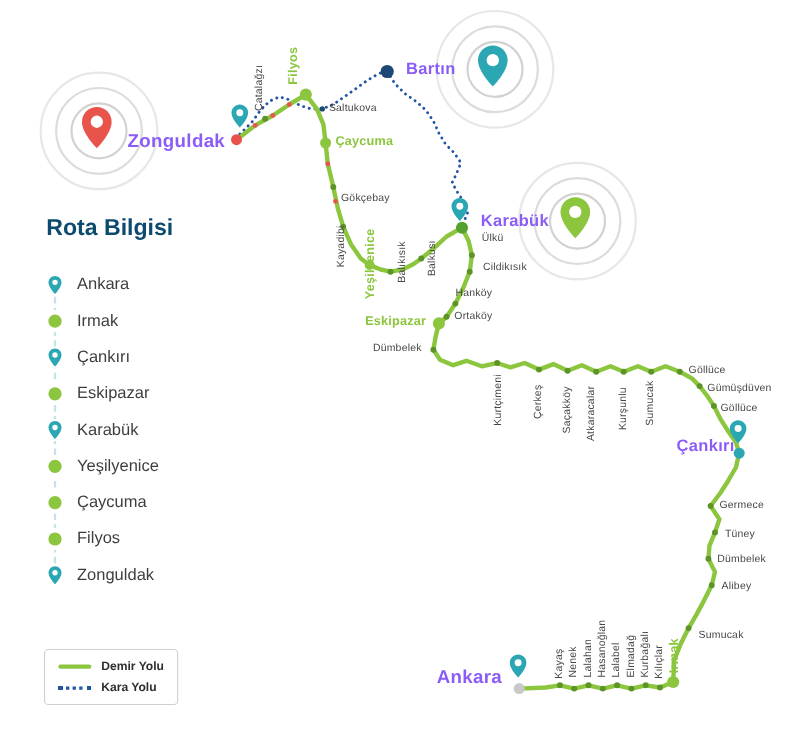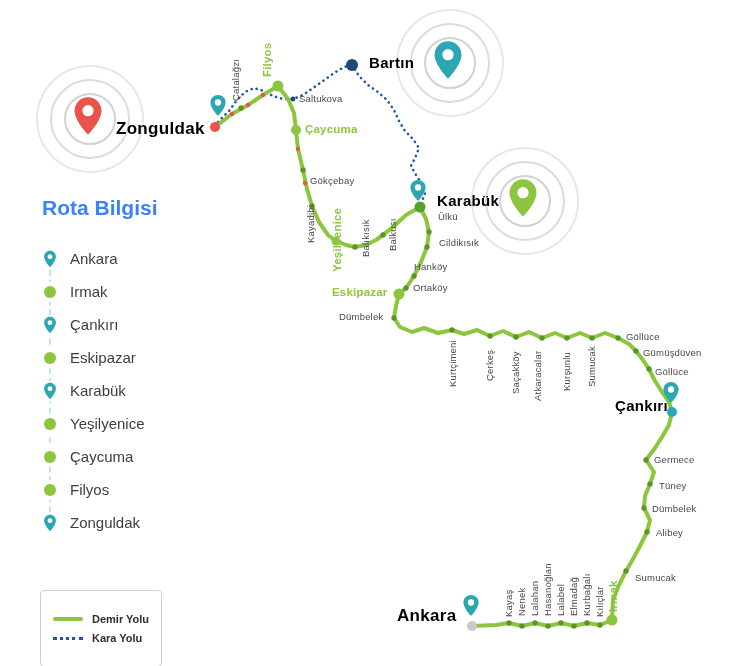--- a/index.html
+++ b/index.html
@@ -5,40 +5,40 @@
   html,body{margin:0;padding:0;background:#fff;}
   body{font-family:"Liberation Sans",sans-serif;}
   .stage{position:relative;width:733px;height:666px;background:#fff;overflow:hidden;}
 
   svg.routes{position:absolute;left:0;top:0;z-index:2;}
 
   .st{position:absolute;font-size:9.5px;color:#474747;white-space:nowrap;line-height:10px;z-index:4;letter-spacing:.2px;}
   .st.v{transform:rotate(-90deg);transform-origin:0 0;}
   .st.g{color:#8cc63e;font-weight:bold;font-size:11.5px;line-height:12px;}
 
-  .city{position:absolute;font-weight:bold;color:#000000;white-space:nowrap;z-index:5;letter-spacing:.3px;}
+  .city{position:absolute;font-weight:bold;color:#8b5cf6;white-space:nowrap;z-index:5;letter-spacing:.3px;}
 
   .pin{position:absolute;z-index:6;}
 
   .ripple{position:absolute;width:110px;height:110px;z-index:1;}
   .ripple .ring{position:absolute;border-radius:50%;}
   .ring.r1{left:3px;top:3px;width:104px;height:104px;border:2px solid #e7e7e7;}
   .ring.r2{left:17px;top:17px;width:76px;height:76px;border:2px solid #dcdcdc;}
   .ring.r3{left:31px;top:31px;width:48px;height:48px;border:2px solid #d2d2d2;}
   .ripple svg{position:absolute;left:39px;top:34px;}
 
-  .sidebar-title{position:absolute;left:42px;top:196px;font-size:21px;font-weight:bold;color:#3b82f6;z-index:7;}
+  .sidebar-title{position:absolute;left:42px;top:196px;font-size:21px;font-weight:bold;color:#0c4a6e;z-index:7;}
   .stops{position:absolute;left:42px;top:248px;display:flex;flex-direction:column;gap:12px;z-index:8;}
   .stop{display:flex;align-items:center;gap:12px;height:21px;}
   .stop-icon{width:16px;height:20px;display:flex;justify-content:center;align-items:center;background:#fff;}
   .dot-icon{width:12px;height:12px;border-radius:50%;background:#8cc63e;display:inline-block;}
   .stop-label{font-size:15px;color:#3e3e3e;}
   .stops-line{position:absolute;left:49px;top:260px;height:262px;border-left:2px dashed #c2e3e7;z-index:7;}
 
-  .legend-box{position:absolute;left:40px;top:590px;border:1px solid #cfcfcf;border-radius:4px;background:#fff;padding:22px 12px;display:flex;flex-direction:column;gap:7px;z-index:8;}
+  .legend-box{position:absolute;left:40px;top:590px;border:1px solid #cfcfcf;border-radius:4px;background:#fff;padding:9px 12px;display:flex;flex-direction:column;gap:7px;z-index:8;}
   .legend-row{display:flex;align-items:center;gap:9px;}
   .legend-line{width:30px;height:4px;border-radius:2px;background:#8cc63e;}
   .legend-dotted{width:30px;height:0;border-top:3px dotted #2055a4;}
   .legend-label{font-size:11px;font-weight:bold;color:#2e2e2e;}
 </style>
 </head>
 <body>
 
 <div class="stage">
 

